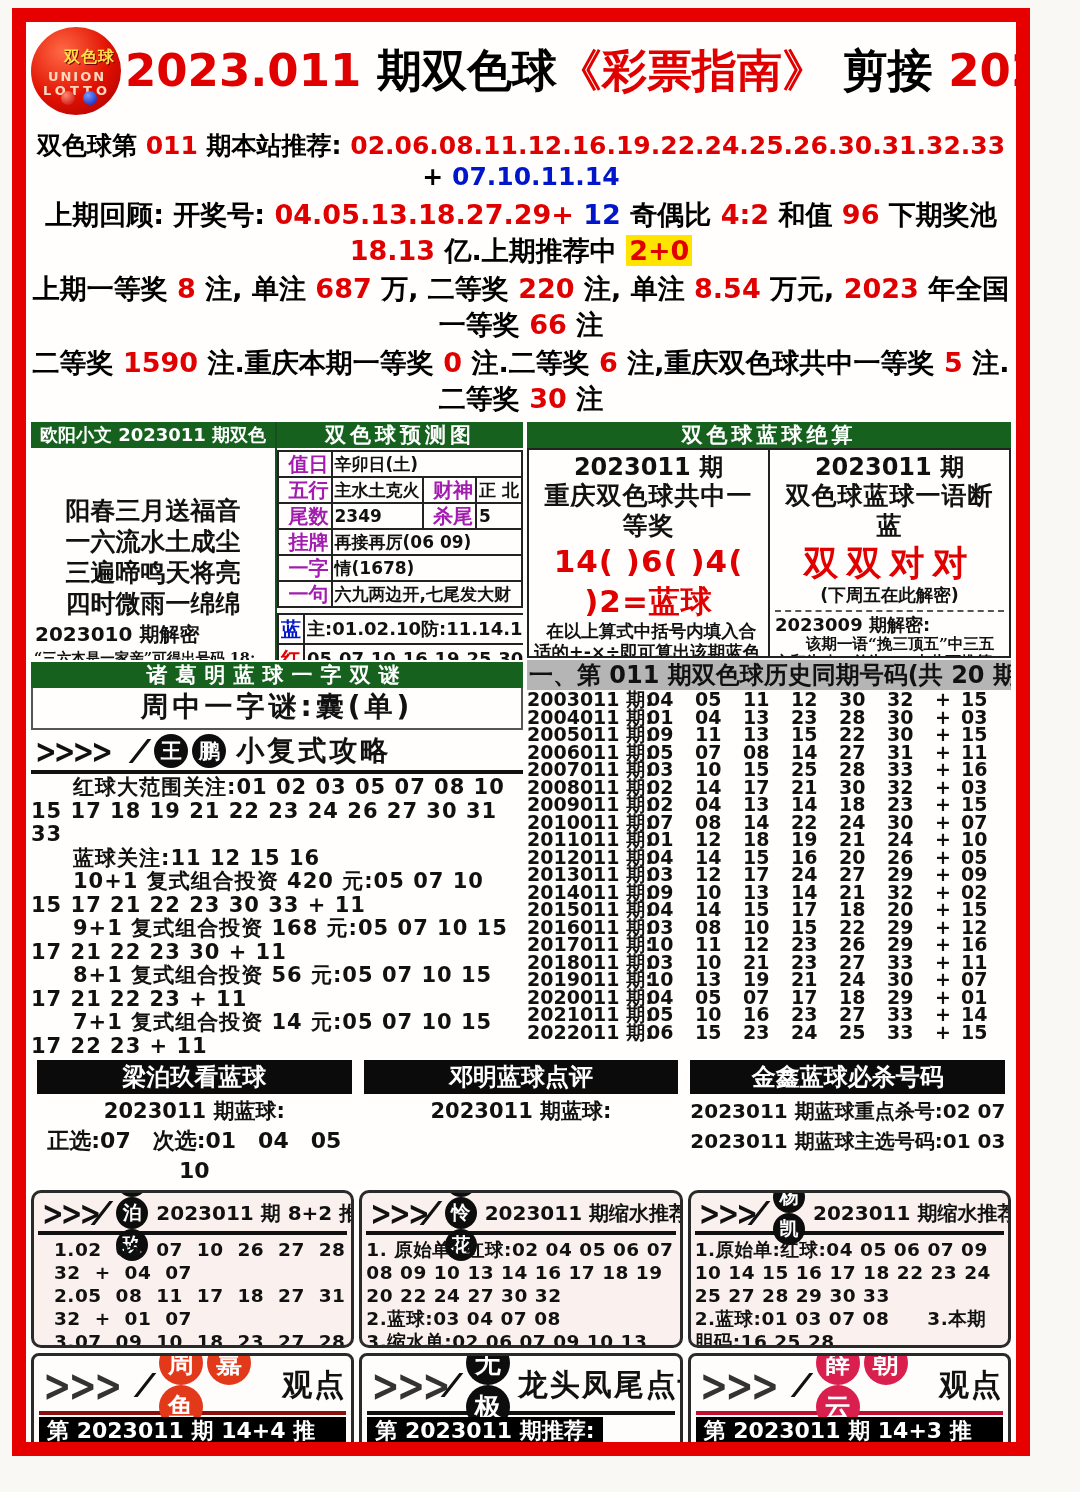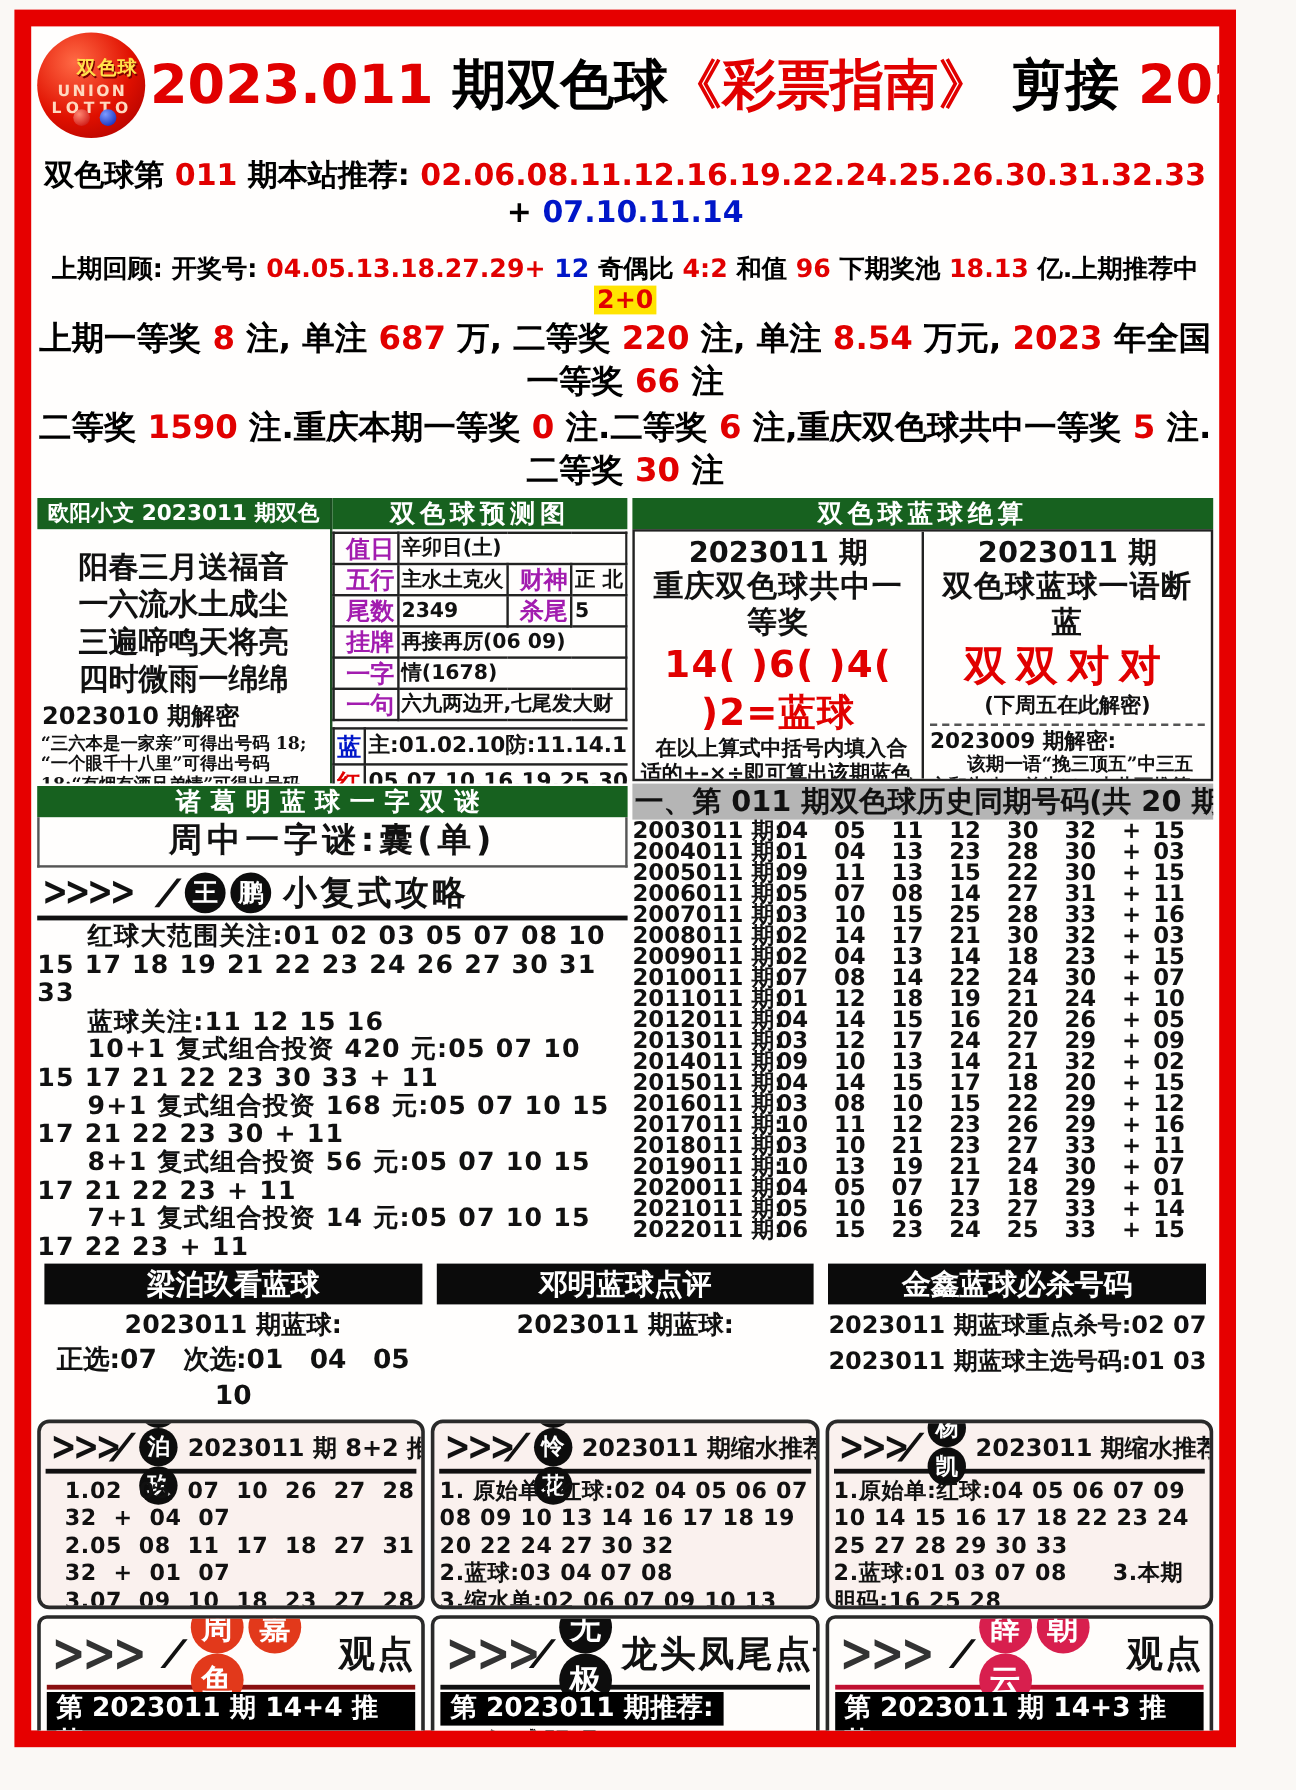--- a/index.html
+++ b/index.html
@@ -16,36 +16,36 @@
            text-shadow:1px 1px 0 #7a0000;letter-spacing:1px;}
   .logo-t2{position:absolute;left:8px;top:44px;width:76px;text-align:center;color:#ffd9c0;font-size:13px;letter-spacing:2px;}
   .logo-t3{position:absolute;left:8px;top:58px;width:76px;text-align:center;color:#ffd9c0;font-size:13px;letter-spacing:4px;}
   .logo-b1{position:absolute;left:30px;top:66px;width:14px;height:14px;border-radius:50%;
            background:radial-gradient(circle at 35% 30%,#ff8873,#c40000);}
   .logo-b2{position:absolute;left:52px;top:66px;width:14px;height:14px;border-radius:50%;
            background:radial-gradient(circle at 35% 30%,#7d9bff,#0018b0);}
   .title{flex:1;text-align:center;font-size:45px;letter-spacing:0px;white-space:nowrap;}
   .hline{text-align:center;white-space:pre-wrap;}
   .l2{font-size:25px;margin-top:12px;}
-  .l3{font-size:21px;margin-top:19px;}
+  .l3{font-size:27px;margin-top:6px;}
   .l4{font-size:27px;margin-top:2px;}
   .l5{font-size:27px;margin-top:2px;}
   .seg-r{color:#e10000;} .seg-k{color:#000000;} .seg-b{color:#0016c8;}
   .seg-hl{color:#e10000;background:#ffe400;padding:0 3px;}
   
   .main{display:flex;gap:4px;margin-top:5px;}
   .col-left{width:492px;flex:0 0 492px;}
   .col-right{flex:1;min-width:0;}
   .green-bar{background:#17611f;color:#fff;text-align:center;font-size:21px;line-height:26px;height:26px;
              letter-spacing:4px;overflow:hidden;}
   .green-bar.sm{font-size:18px;letter-spacing:0;}
   .green-bar.wide{margin-top:2px;letter-spacing:8px;}
   .row-top{display:flex;height:238px;overflow:hidden;}
   .poem-box{width:246px;flex:0 0 246px;border-right:2px solid #1a4d20;box-sizing:border-box;}
-  .poem-lines{padding-top:16px;}
+  .poem-lines{padding-top:16px;margin-top:31px;}
   .poem-line{text-align:center;font-size:25px;line-height:31px;}
   .decode-title{font-size:20px;padding-left:4px;margin-top:2px;}
   .decode-body{font-family:"DejaVu Serif",serif;font-size:14.5px;line-height:17px;padding:1px 3px;font-weight:bold;}
   .forecast-box{flex:1;min-width:0;}
   .fc-table{width:100%;border-collapse:collapse;margin-top:2px;}
   .fc-table td{border:2px solid #222;font-size:17px;padding:1px 2px;line-height:22px;white-space:nowrap;overflow:hidden;}
   .fc-table td.lab{color:#a21caf;font-size:20px;width:52px;text-align:right;}
   .fc-table2{width:100%;border-collapse:collapse;margin-top:5px;}
   .fc-table2 td{border:2px solid #222;font-size:18px;padding:2px 2px;line-height:24px;white-space:nowrap;overflow:hidden;}
   .fc-table2 td.lab{font-size:20px;width:44px;text-align:center;}

